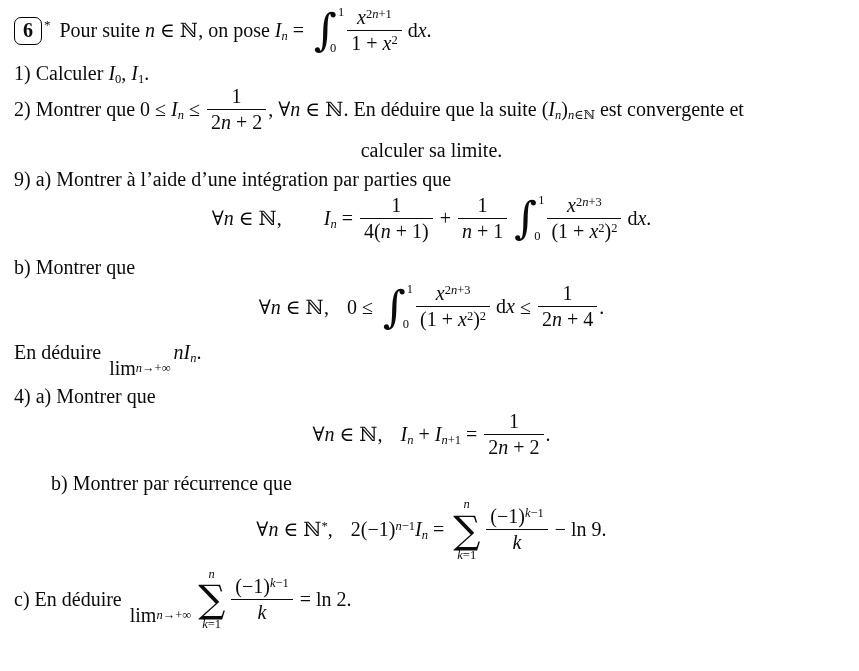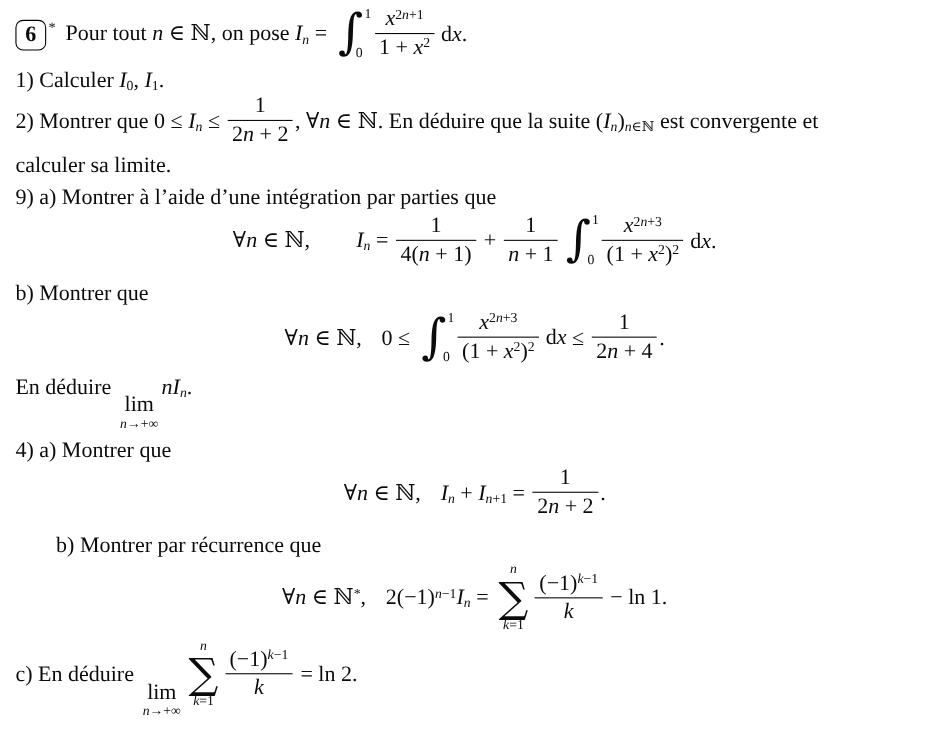--- a/index.html
+++ b/index.html
@@ -25,47 +25,47 @@
          margin: 0 1px 0 5px; transform: translateY(-2px); }
   .isign { font-size: 44px; line-height: 0.95; font-family: "DejaVu Serif", serif; }
   .ib { display: inline-flex; flex-direction: column; justify-content: space-between;
         height: 52px; font-size: 12.5px; line-height: 1; padding: 2px 0; }
   .ib .hi { margin-left: 1px; }
   .ib .lo { margin-left: -7px; }
   .sum { display: inline-flex; flex-direction: column; align-items: center;
          vertical-align: middle; margin: 0 4px; font-size: 12.5px; line-height: 1;
          transform: translateY(-2px); }
   .ssign { font-size: 38px; line-height: 0.9; font-family: "DejaVu Serif", serif; margin: 2px 0; }
-  .lim { display: inline-flex; flex-direction: column; align-items: center;
+  .lim { display: inline-flex; flex-direction: row; align-items: center;
          vertical-align: -16px; line-height: 1.05; margin: 0 3px; }
   .lim .lsub { font-size: 12.5px; }
   .exnum { display: inline-block; border: 1.7px solid #000; border-radius: 7px;
            padding: 0 8px 1px; font-weight: bold; line-height: 1.25; }
   .starsup { font-size: 13px; vertical-align: 8px; margin: 0 9px 0 2px; }
   .dxg { margin-left: 4px; }
   .qd  { display: inline-block; width: 18px; }
   .qqd { display: inline-block; width: 42px; }
   #l2 { margin-top: 2px; }
-  #l4 { margin-bottom: 2px; }
+  #l4 { margin-bottom: 2px; text-align: center; }
   #d1 { margin: 2px 0 4px; }
   #l6 { margin-top: 8px; }
   #d2 { margin: 2px 0; }
   #l7 { margin-top: 4px; }
   #l8 { margin-top: 4px; }
   #d3 { margin: 2px 0 4px; }
   #l9 { margin-top: 8px; margin-left: 37px; }
   #d4 { margin: 4px 0; }
   #l10 { margin-top: 6px; }
 </style>
 </head>
 <body>
 
 <div class="page">
 
-  <div class="line" id="l1"><span class="exnum">6</span><sup class="starsup">*</sup><span>Pour tout </span><span class="it">n</span><span> ∈ ℕ, on pose </span><span class="it">I</span><sub class="it">n</sub><span> = </span><span class="int">
+  <div class="line" id="l1"><span class="exnum">6</span><sup class="starsup">*</sup><span>Pour suite </span><span class="it">n</span><span> ∈ ℕ, on pose </span><span class="it">I</span><sub class="it">n</sub><span> = </span><span class="int">
         <span class="isign">∫</span>
         <span class="ib">
           <span class="hi">1</span>
           <span class="lo">0</span>
         </span>
       </span><span class="frac"><span class="num"><span class="it">x</span><sup><span>2</span><span class="it">n</span><span>+1</span></sup></span><span class="den"><span>1 + </span><span class="it">x</span><sup>2</sup></span></span><span class="dxg"><span>d</span><span class="it">x</span><span>.</span></span></div>
 
   <div class="line" id="l2"><span>1) Calculer </span><span class="it">I</span><sub>0</sub><span>, </span><span class="it">I</span><sub>1</sub><span>.</span></div>
 
   <div class="line" id="l3"><span>2) Montrer que 0 ≤ </span><span class="it">I</span><sub class="it">n</sub><span> ≤ </span><span class="frac"><span class="num">1</span><span class="den"><span>2</span><span class="it">n</span><span> + 2</span></span></span><span>, </span><span>∀</span><span class="it">n</span><span> ∈ ℕ. En déduire que la suite (</span><span class="it">I</span><sub class="it">n</sub><span>)</span><sub><span class="it">n</span><span>∈ℕ</span></sub><span> est convergente et</span></div>
@@ -100,21 +100,21 @@
   <div class="line" id="l8"><span>4) a) Montrer que</span></div>
 
   <div class="display" id="d3"><span>∀</span><span class="it">n</span><span> ∈ ℕ,</span><span class="qd"></span><span class="it">I</span><sub class="it">n</sub><span> + </span><span class="it">I</span><sub><span class="it">n</span><span>+1</span></sub><span> = </span><span class="frac"><span class="num">1</span><span class="den"><span>2</span><span class="it">n</span><span> + 2</span></span></span><span>.</span></div>
 
   <div class="line" id="l9"><span>b) Montrer par récurrence que</span></div>
 
   <div class="display" id="d4"><span>∀</span><span class="it">n</span><span> ∈ ℕ</span><sup>*</sup><span>,</span><span class="qd"></span><span>2(−1)</span><sup><span class="it">n</span><span>−1</span></sup><span class="it">I</span><sub class="it">n</sub><span> = </span><span class="sum">
         <span class="top it">n</span>
         <span class="ssign">∑</span>
         <span class="bot"><span class="it">k</span><span>=1</span></span>
-      </span><span class="frac"><span class="num"><span>(−1)</span><sup><span class="it">k</span><span>−1</span></sup></span><span class="den it">k</span></span><span> − ln 1.</span></div>
+      </span><span class="frac"><span class="num"><span>(−1)</span><sup><span class="it">k</span><span>−1</span></sup></span><span class="den it">k</span></span><span> − ln 9.</span></div>
 
   <div class="line" id="l10"><span>c) En déduire </span><span class="lim">
         <span class="lword">lim</span>
         <span class="lsub"><span class="it">n</span><span>→+∞</span></span>
       </span><span class="sum">
         <span class="top it">n</span>
         <span class="ssign">∑</span>
         <span class="bot"><span class="it">k</span><span>=1</span></span>
       </span><span class="frac"><span class="num"><span>(−1)</span><sup><span class="it">k</span><span>−1</span></sup></span><span class="den it">k</span></span><span> = ln 2.</span></div>
 

